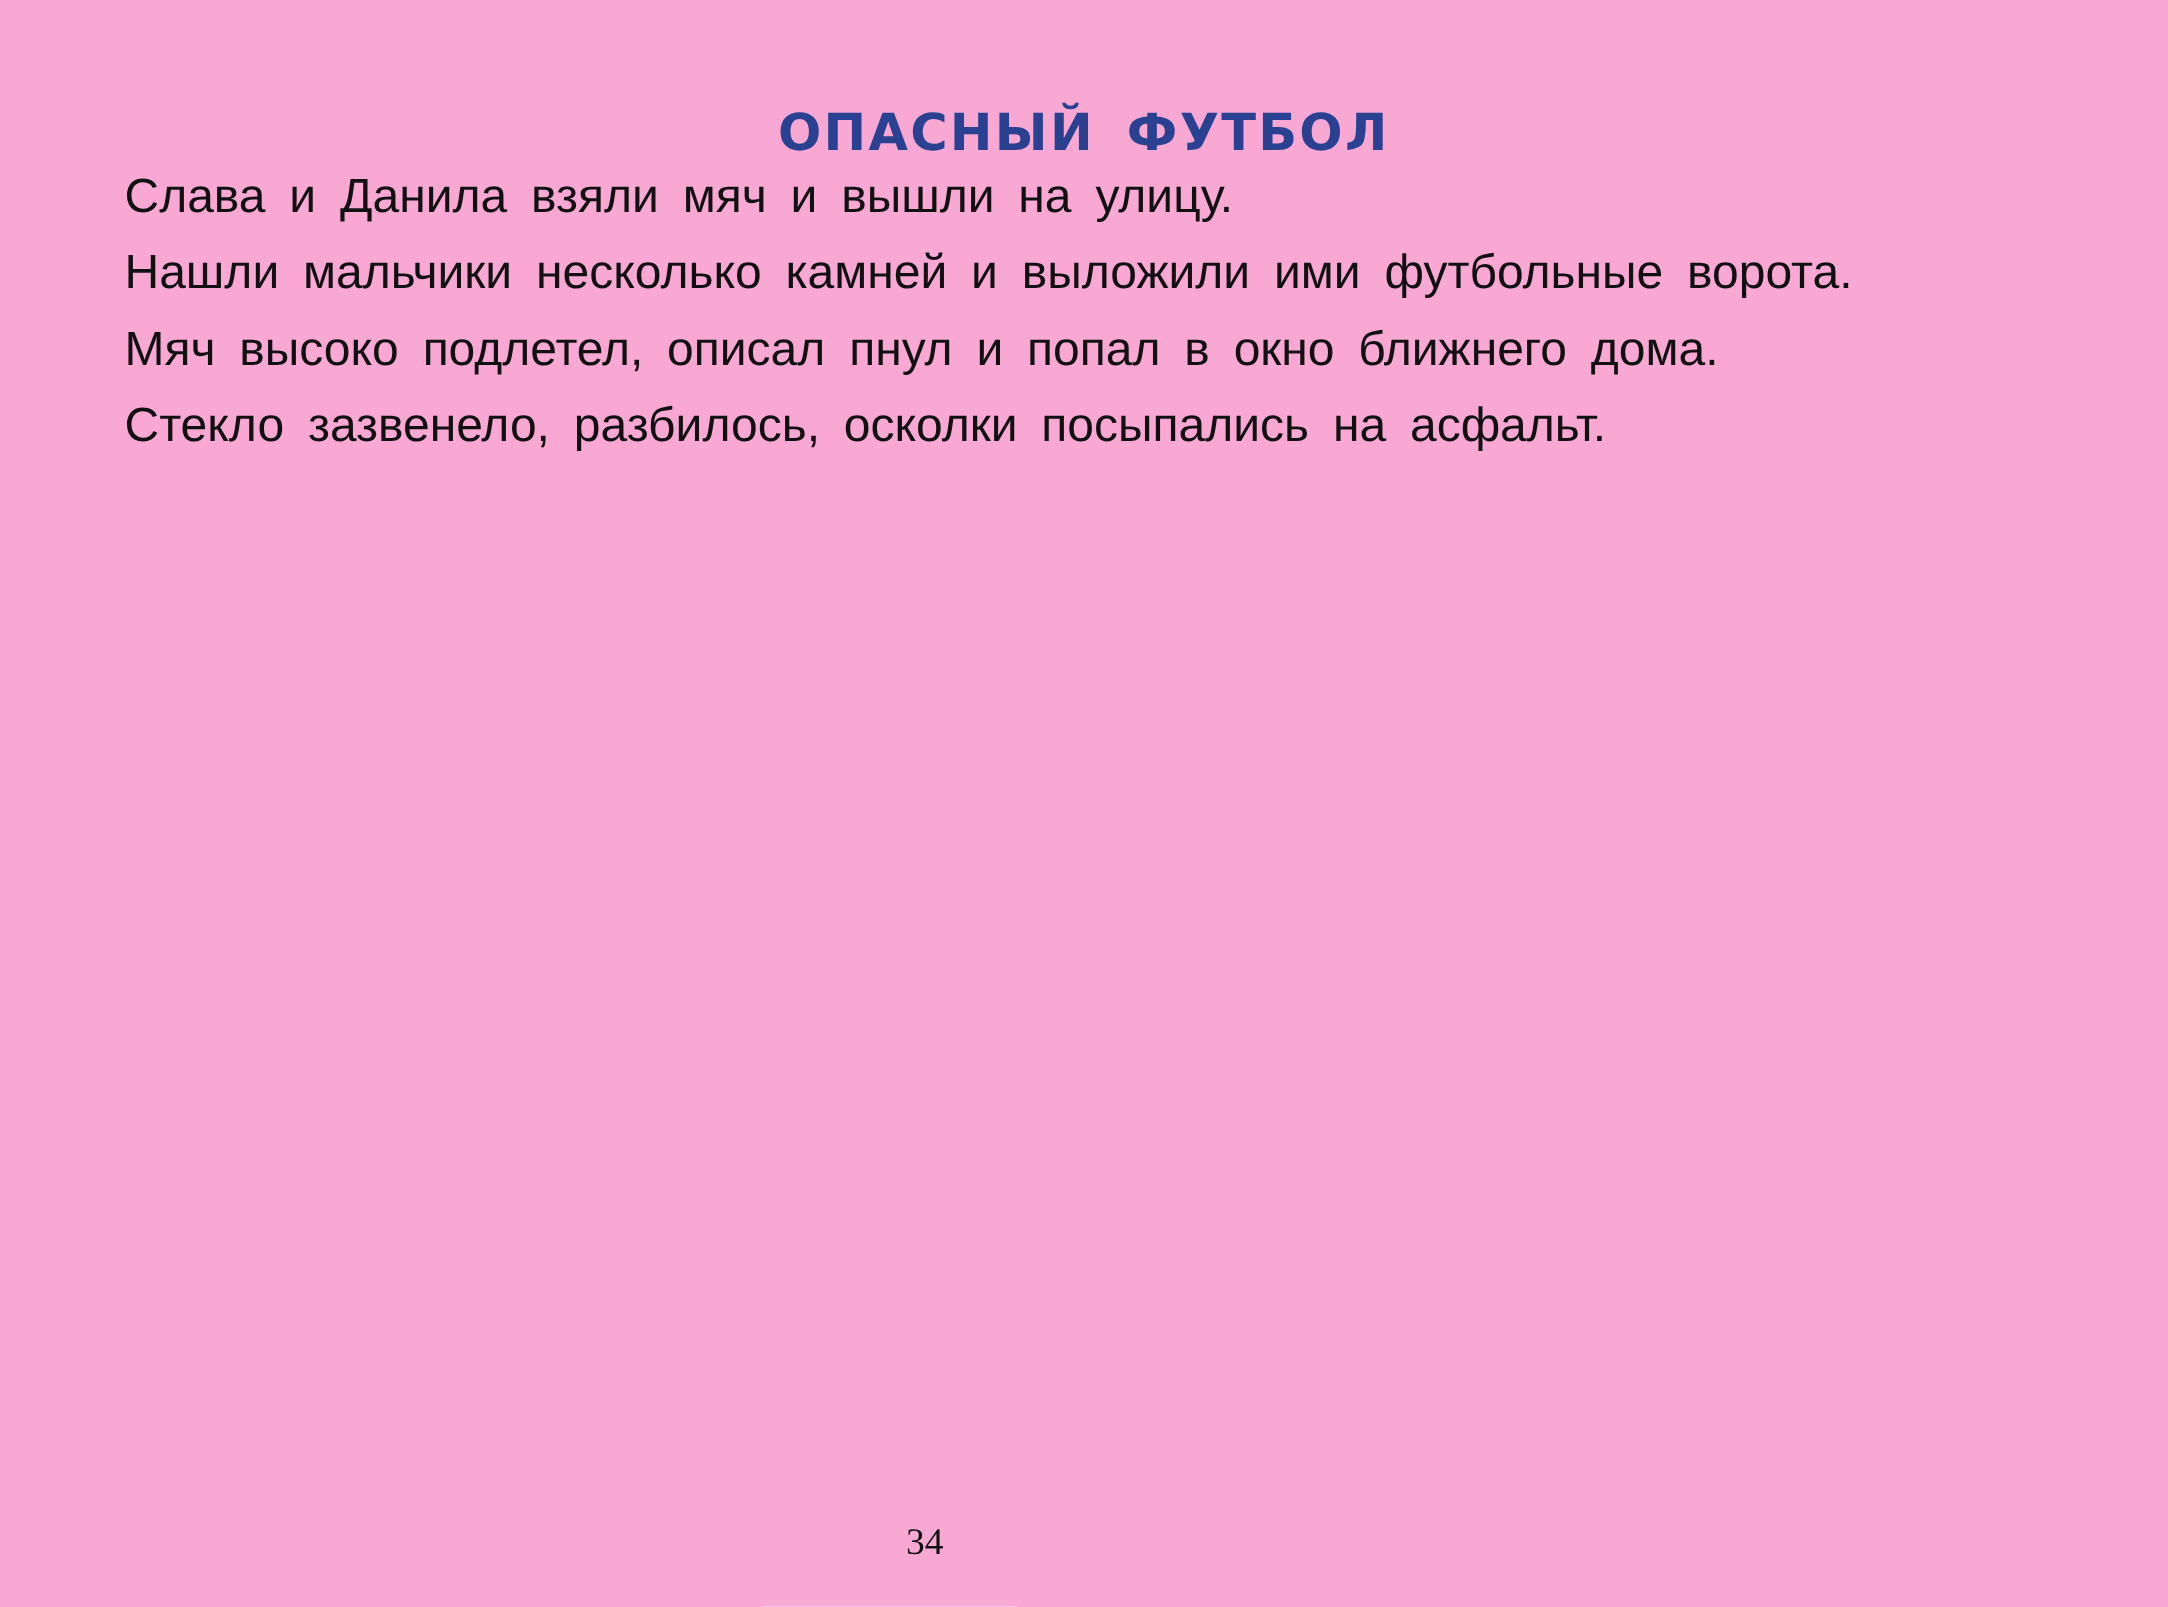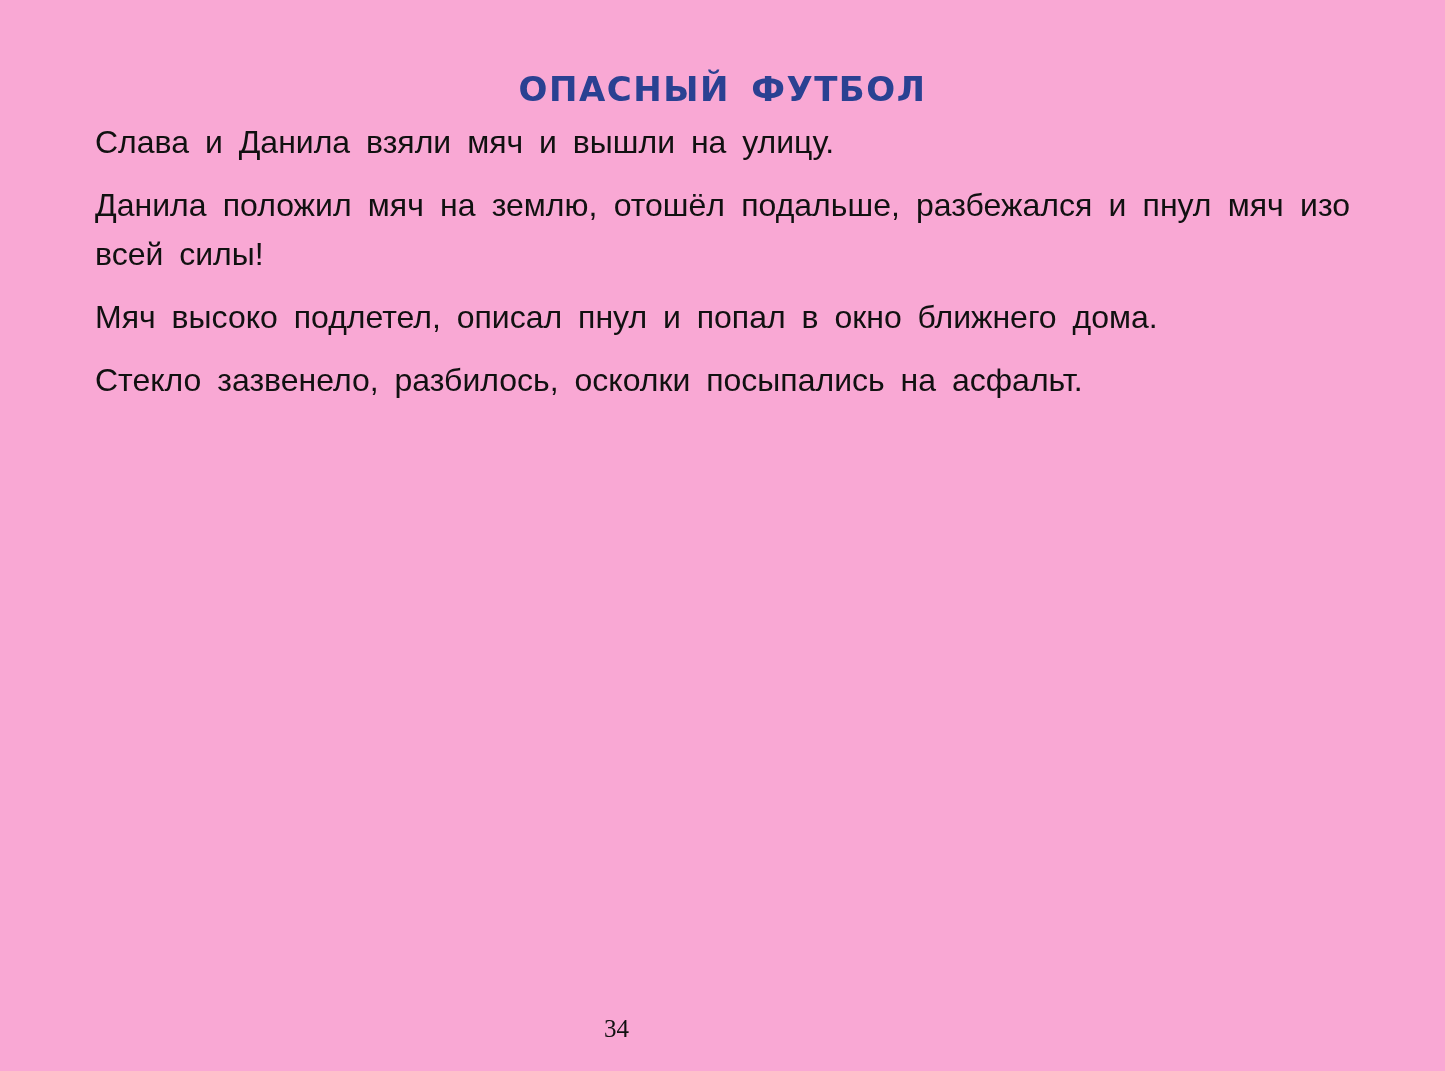--- a/index.html
+++ b/index.html
@@ -38,21 +38,21 @@
       position: absolute;
       left: 81px;
       top: 104px;
       width: 1283px;
       font-family: "Liberation Sans", sans-serif;
       font-size: 32px;
       line-height: 49px;
       color: #111111;
     }
     .para {
-      margin: 14px;
+      margin: 2px;
       padding: 0;
       word-spacing: 7px;
     }
     .para.justify {
       text-align: justify;
       text-align-last: left;
     }
     .page-number {
       position: absolute;
       left: 0;
@@ -66,19 +66,19 @@
     }
   </style>
 </head>
 <body>
 
 <div class="page">
   <h1 class="title">ОПАСНЫЙ ФУТБОЛ</h1>
 
   <div class="text-block">
     <p class="para">Слава и Данила взяли мяч и вышли на улицу.</p>
-    <p class="para justify">Данила положил мяч на землю, отошёл подальше, разбежался и пнул мяч изо всей силы!</p>
+    <p class="para">Нашли мальчики несколько камней и выложили ими футбольные ворота.</p>
     <p class="para">Мяч высоко подлетел, описал пнул и попал в окно ближнего дома.</p>
     <p class="para">Стекло зазвенело, разбилось, осколки посыпались на асфальт.</p>
   </div>
 
   <div class="page-number">34</div>
 </div>
 
 </body></html>

